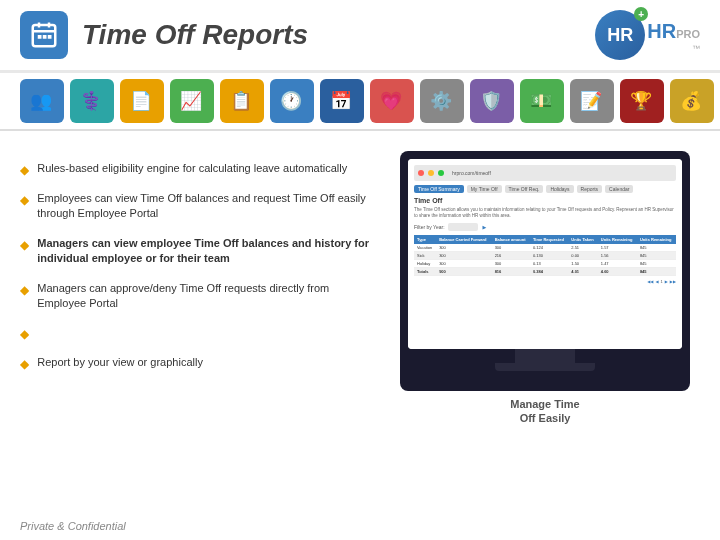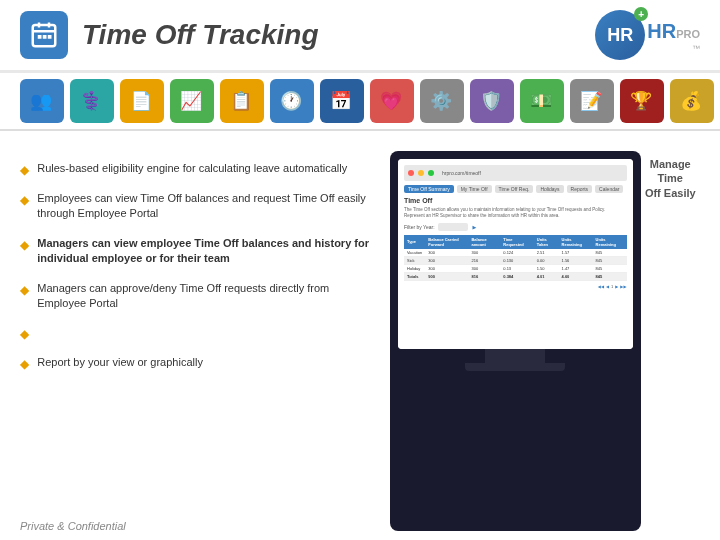--- a/index.html
+++ b/index.html
@@ -127,21 +127,22 @@
       line-height: 1.4;
     }
     .bullet-text.bold-text {
       font-weight: bold;
     }
 
     
     .right-col {
       width: 310px;
       display: flex;
-      flex-direction: row;
+      flex-direction: column;
+      align-items: center;
     }
 
     
     .monitor {
       width: 290px;
       background: #1a1a2e;
       border-radius: 8px;
       padding: 8px 8px 20px 8px;
       position: relative;
     }
@@ -291,21 +292,21 @@
     <svg viewBox="0 0 24 24" xmlns="http://www.w3.org/2000/svg">
       <rect x="3" y="4" width="18" height="17" rx="2" fill="none" stroke="white" stroke-width="2"></rect>
       <line x1="3" y1="9" x2="21" y2="9" stroke="white" stroke-width="2"></line>
       <line x1="8" y1="2" x2="8" y2="6" stroke="white" stroke-width="2"></line>
       <line x1="16" y1="2" x2="16" y2="6" stroke="white" stroke-width="2"></line>
       <rect x="7" y="12" width="3" height="3" fill="white"></rect>
       <rect x="11" y="12" width="3" height="3" fill="white"></rect>
       <rect x="15" y="12" width="3" height="3" fill="white"></rect>
     </svg>
   </div>
-  <div class="header-title">Time Off Tracking</div>
+  <div class="header-title">Time Off Reports</div>
   <div class="logo-area">
     <div class="logo-circle">
       <span style="color:white;font-size:18px;font-weight:bold;">HR</span>
       <div class="logo-plus">+</div>
     </div>
     <div style="display:flex;flex-direction:column;margin-left:2px;">
       <span class="logo-text">
         <span style="color:#3a7fc1;font-weight:900;font-size:20px;">HR</span><span style="color:#aaa;font-size:11px;">PRO</span>
       </span>
       <span style="font-size:8px;color:#aaa;text-align:right;">™</span>

